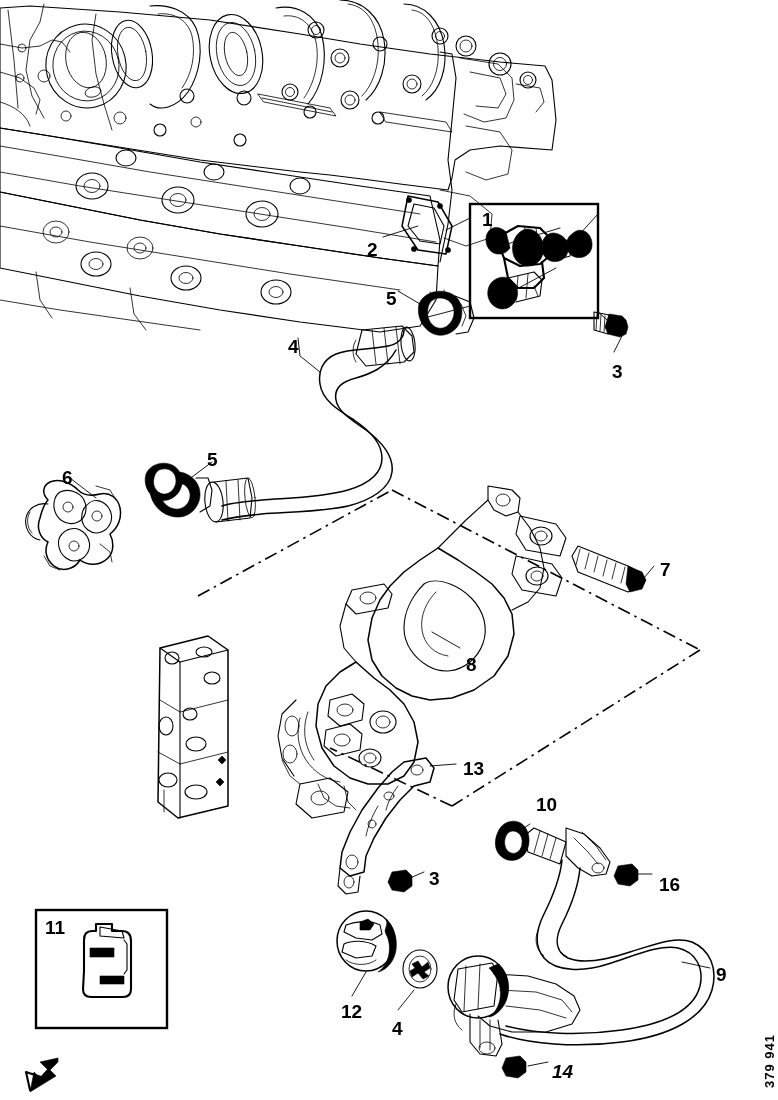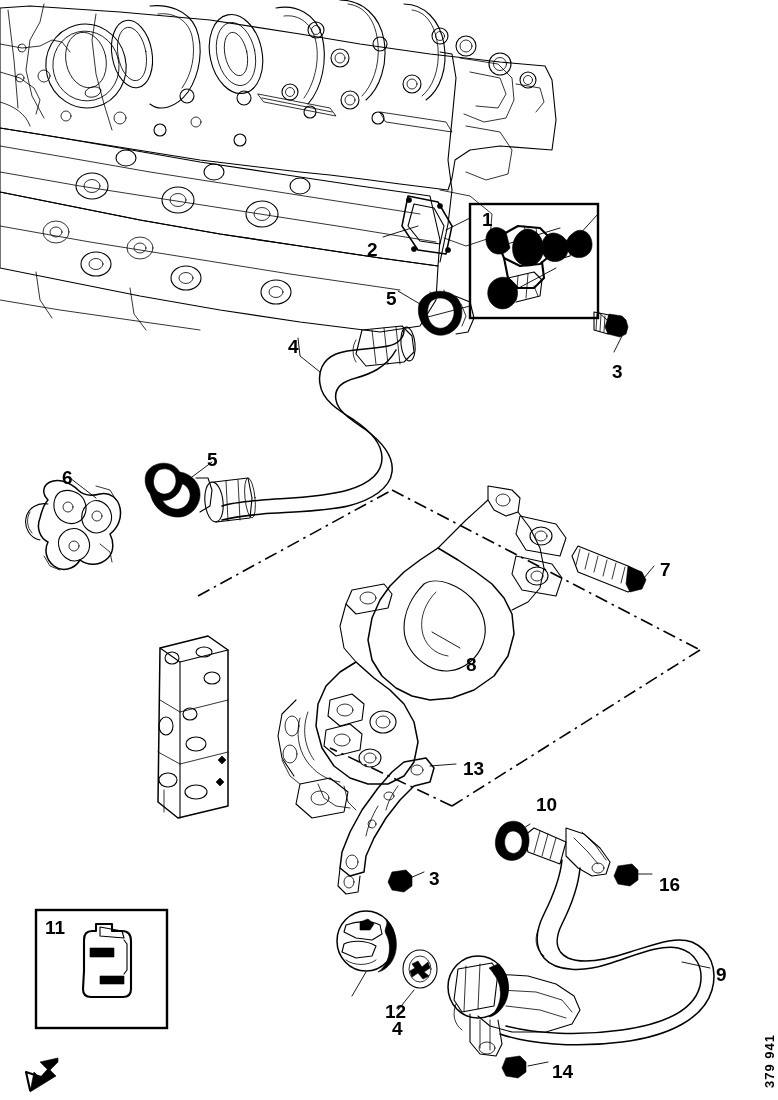--- a/index.html
+++ b/index.html
@@ -520,22 +520,22 @@
   <div class="callout" style="left:612px;top:362px;">3</div>
   <div class="callout" style="left:288px;top:337px;">4</div>
   <div class="callout" style="left:386px;top:289px;">5</div>
   <div class="callout" style="left:207px;top:450px;">5</div>
   <div class="callout" style="left:62px;top:468px;">6</div>
   <div class="callout" style="left:660px;top:560px;">7</div>
   <div class="callout" style="left:466px;top:655px;">8</div>
   <div class="callout" style="left:716px;top:965px;">9</div>
   <div class="callout" style="left:536px;top:795px;">10</div>
   <div class="callout" style="left:392px;top:1019px;">4</div>
-  <div class="callout" style="left:341px;top:1002px;margin-left:44px;">12</div>
+  <div class="callout" style="left:341px;top:1002px;">12</div>
   <div class="callout" style="left:463px;top:759px;text-align:right;">13</div>
-  <div class="callout" style="left:552px;top:1062px;">14</div>
+  <div class="callout" style="left:552px;top:1062px;font-style:italic;">14</div>
   <div class="callout" style="left:429px;top:869px;">3</div>
   <div class="callout" style="left:659px;top:875px;text-align:center;">16</div>
   <div class="callout" style="left:45px;top:918px;">11</div>
 
   <div class="refnum" style="left:762px;top:1088px;">379 941</div>
 
 </div>
 
 </body></html>

